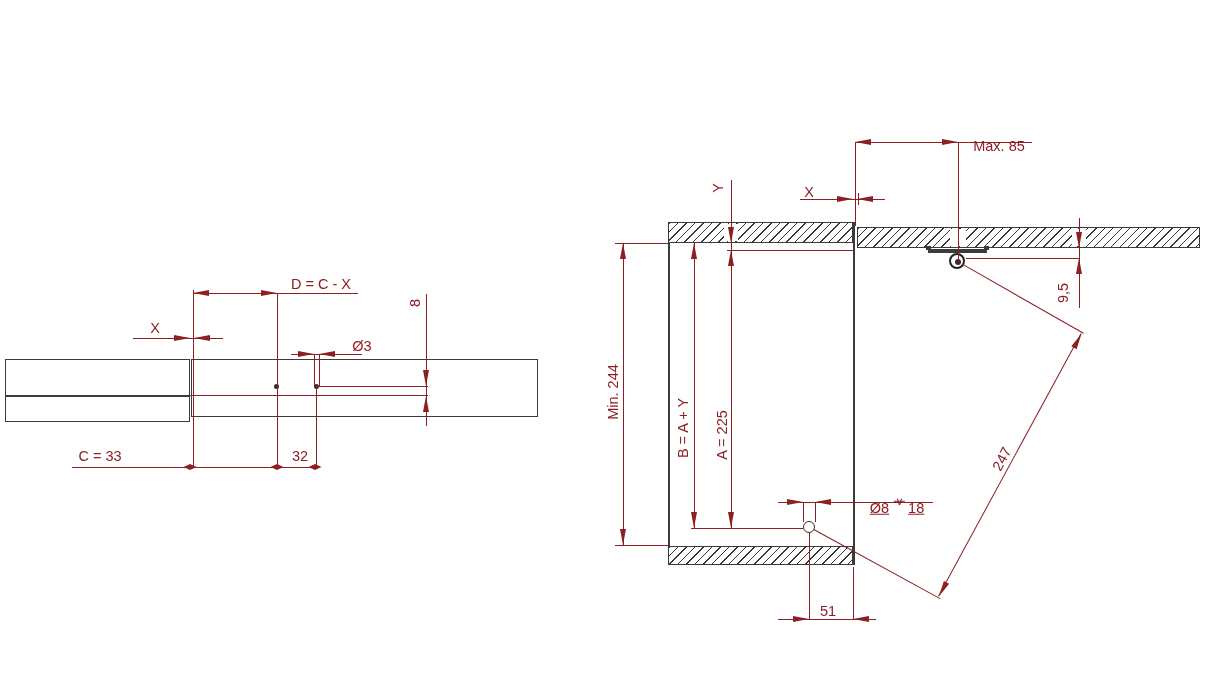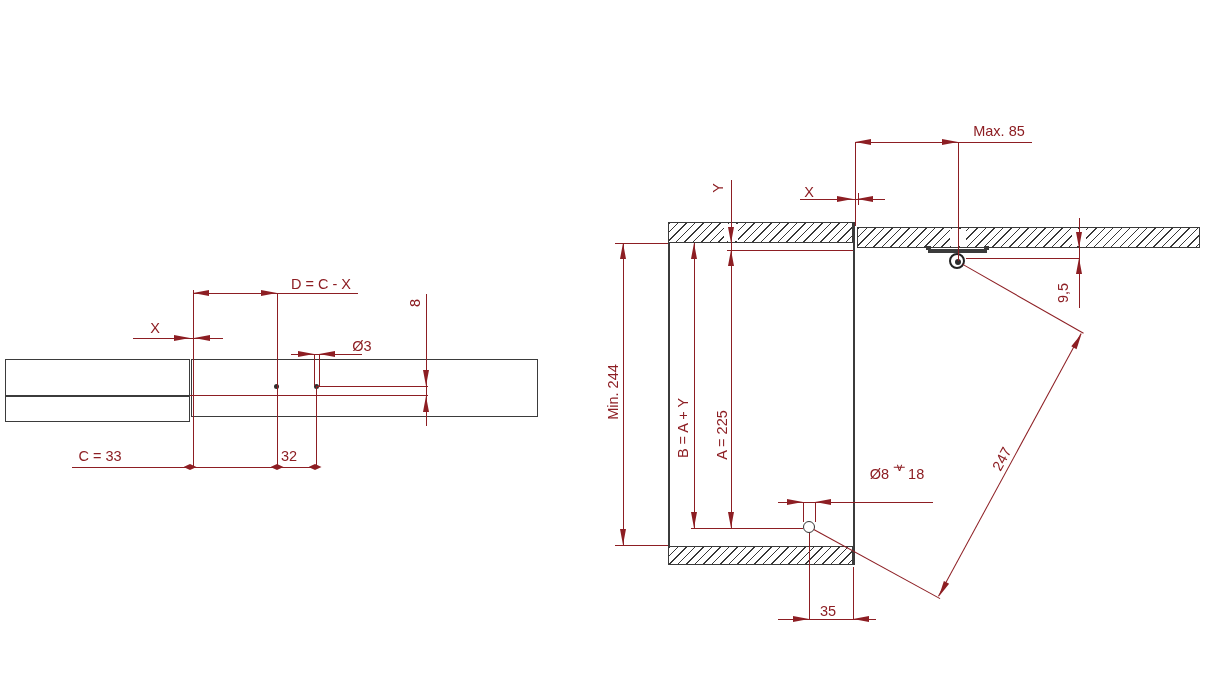--- a/index.html
+++ b/index.html
@@ -69,21 +69,21 @@
     <div class="ar u" style="left:423px;top:396px;"></div>
     <div class="dia" style="left:183.5px;top:464px;"></div>
     <div class="dia" style="left:270.5px;top:464px;"></div>
     <div class="dia" style="left:308.5px;top:464px;"></div>
 
     <div class="lbl" style="left:321px;top:284px;">D = C - X</div>
     <div class="lbl" style="left:155px;top:328px;">X</div>
     <div class="lbl" style="left:362px;top:346px;">Ø3</div>
     <div class="lbl v" style="left:415px;top:303px;">8</div>
     <div class="lbl" style="left:100px;top:456px;">C = 33</div>
-    <div class="lbl" style="left:289px;top:456px;">32</div>
+    <div class="lbl" style="left:300px;top:456px;">32</div>
   </div>
 
   <div>
 
     <div class="part hatch" style="left:668px;top:222px;width:185px;height:21px;"></div>
     <div class="part hatch" style="left:668px;top:546px;width:185px;height:19px;"></div>
     <div class="bv" style="left:668px;top:243px;height:303px;"></div>
     <div class="bv" style="left:853px;top:222px;height:343px;"></div>
     <div class="part hatch" style="left:857px;top:227px;width:343px;height:21px;"></div>
 
@@ -144,27 +144,27 @@
     <div class="ar u" style="left:691px;top:243px;"></div>
     <div class="ar d" style="left:691px;top:512px;"></div>
     <div class="ar d" style="left:728px;top:512px;"></div>
     <div class="ar r" style="left:787px;top:499px;"></div>
     <div class="ar l" style="left:815px;top:499px;"></div>
     <div class="ar d" style="left:1076px;top:232px;"></div>
     <div class="ar u" style="left:1076px;top:258px;"></div>
     <div class="ar r" style="left:793px;top:616px;"></div>
     <div class="ar l" style="left:853px;top:616px;"></div>
 
-    <div class="lbl" style="left:999px;top:131px;">Max. 85</div>
+    <div class="lbl" style="left:999px;top:146px;">Max. 85</div>
     <div class="lbl" style="left:809px;top:192px;">X</div>
     <div class="lbl v" style="left:718px;top:188px;">Y</div>
     <div class="lbl v" style="left:613px;top:392px;">Min. 244</div>
     <div class="lbl v" style="left:683px;top:428px;">B = A + Y</div>
     <div class="lbl v" style="left:722px;top:435px;">A = 225</div>
     <div class="lbl v" style="left:1063px;top:293px;">9,5</div>
     <div class="lbl d247" style="left:1002px;top:459px;">247</div>
-    <div class="lbl" style="left:828px;top:611px;">35</div>
-    <div class="lbl" style="left:897px;top:474px;">
+    <div class="lbl" style="left:828px;top:611px;">51</div>
+    <div class="lbl" style="left:897px;top:508px;text-decoration:underline;">
       <span>Ø8</span><span class="depthsym"><span>∨</span></span><span>18</span>
     </div>
   </div>
 
 </div>
 
 </body></html>

